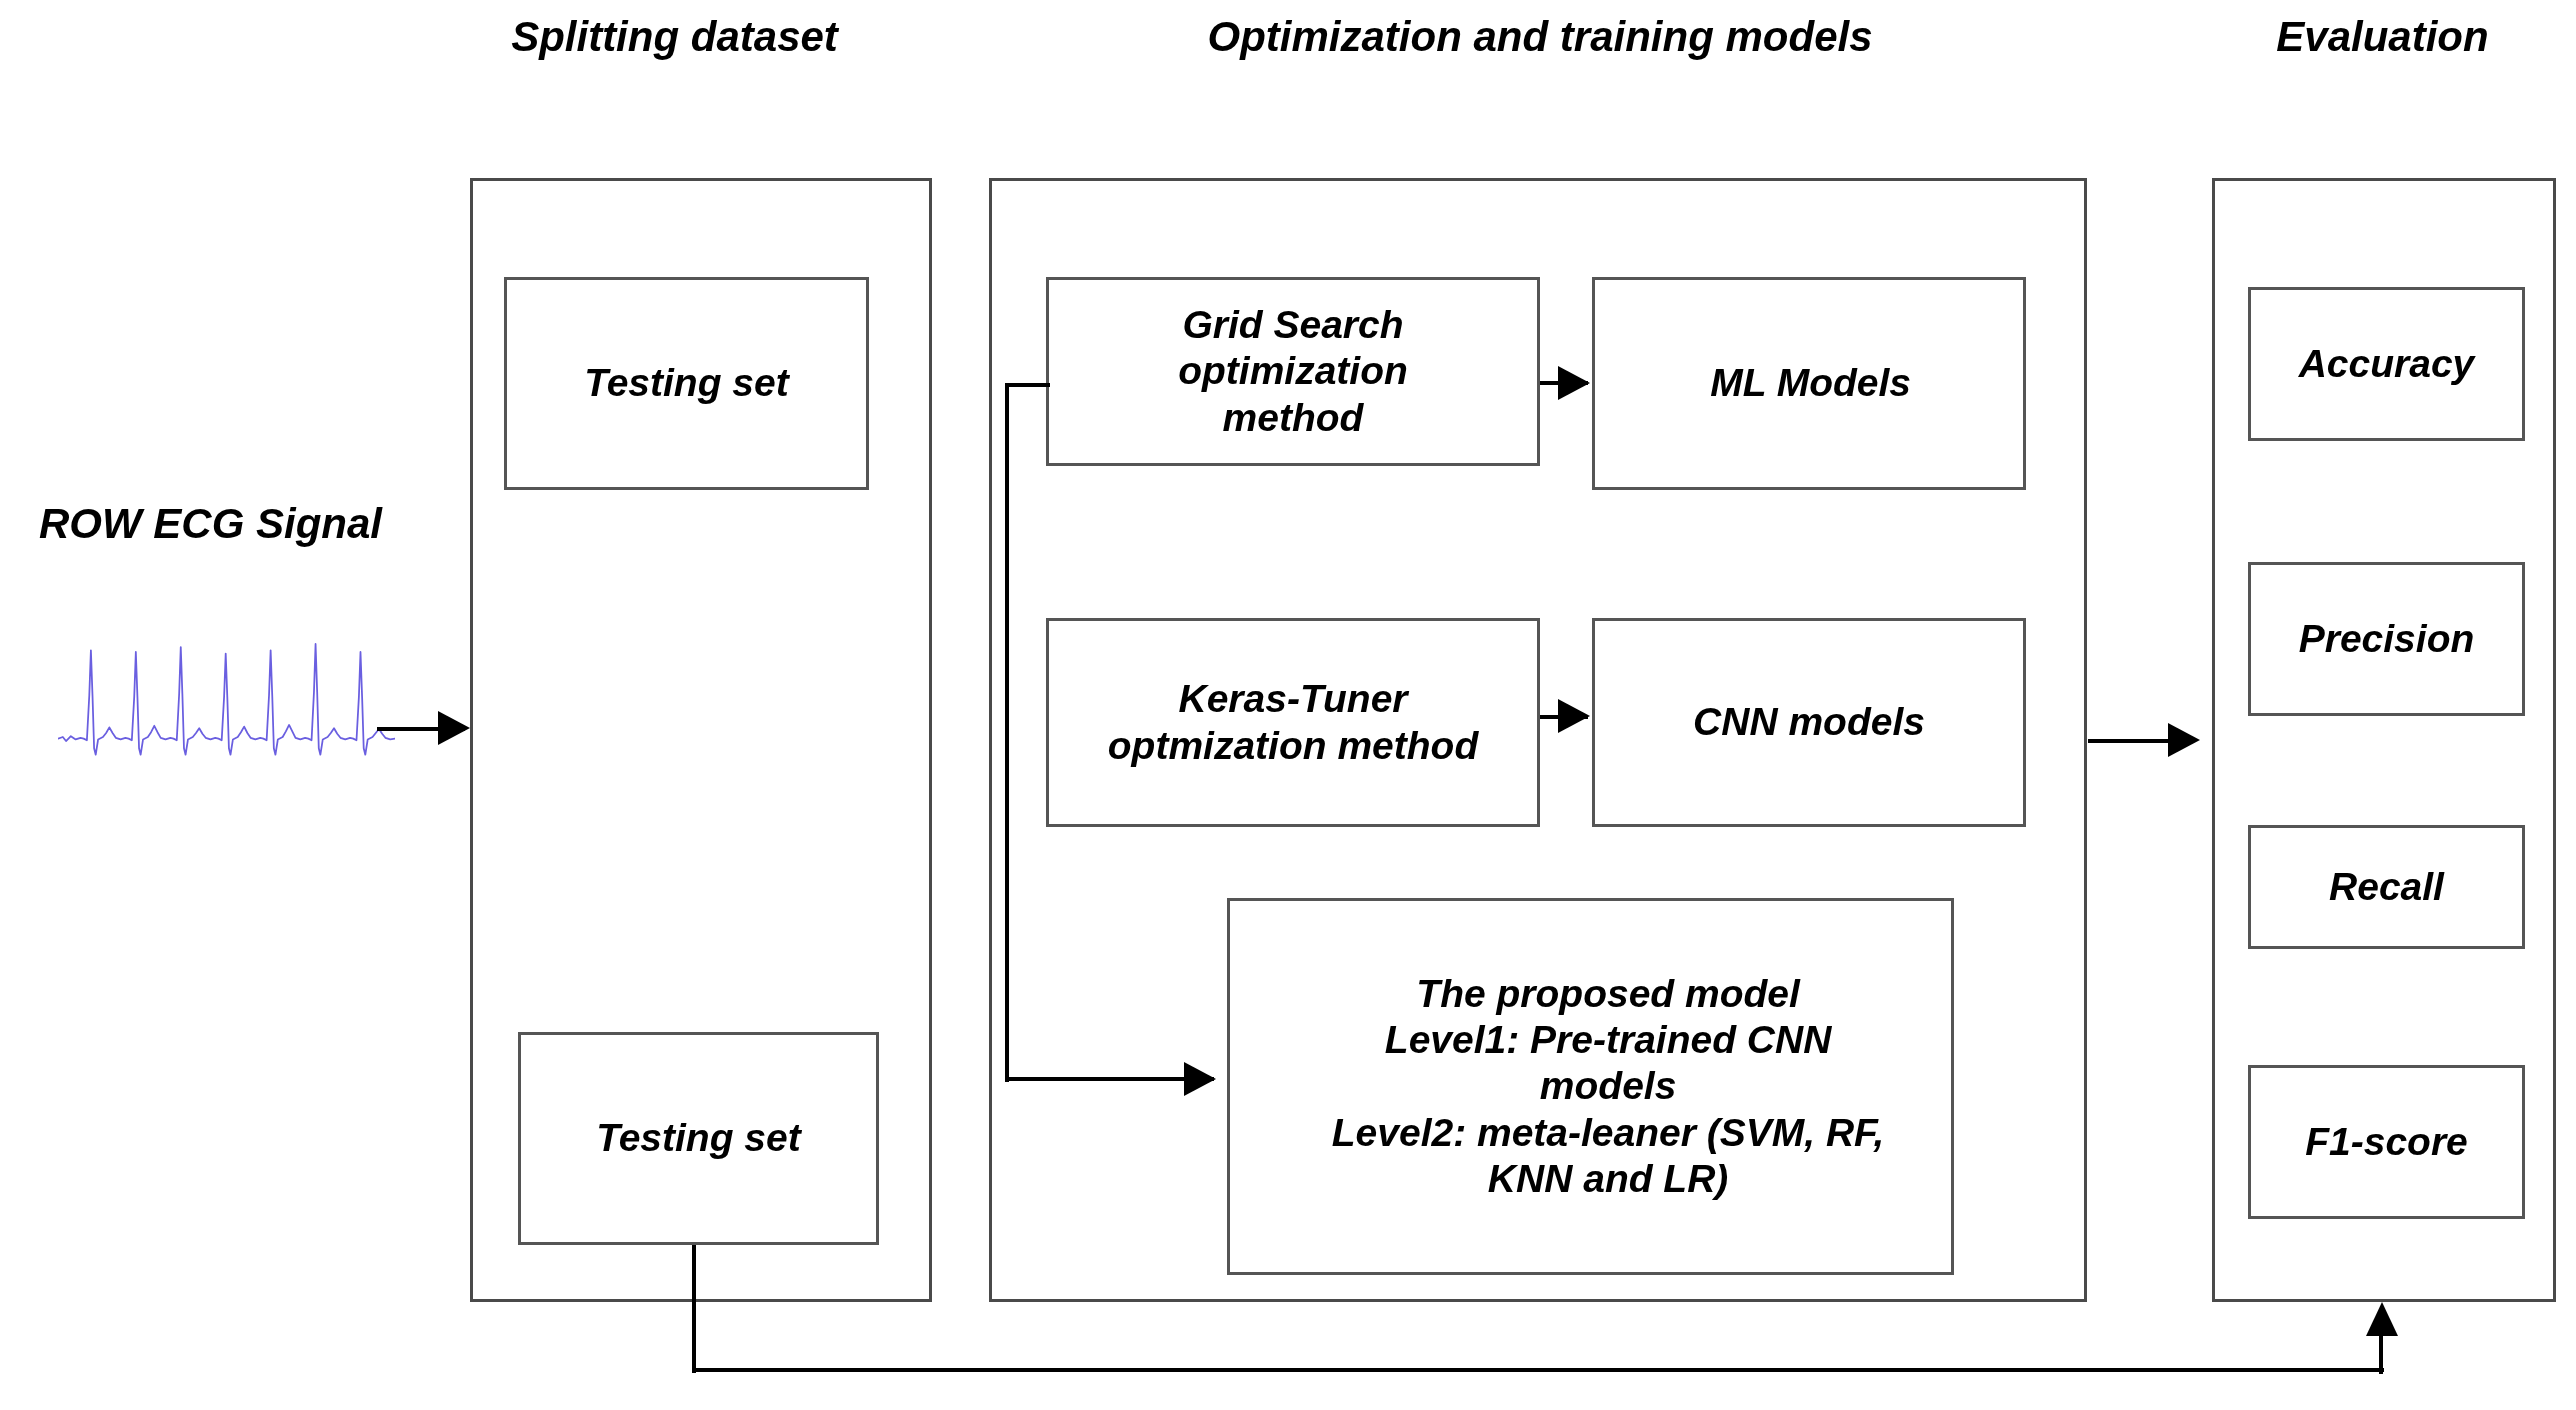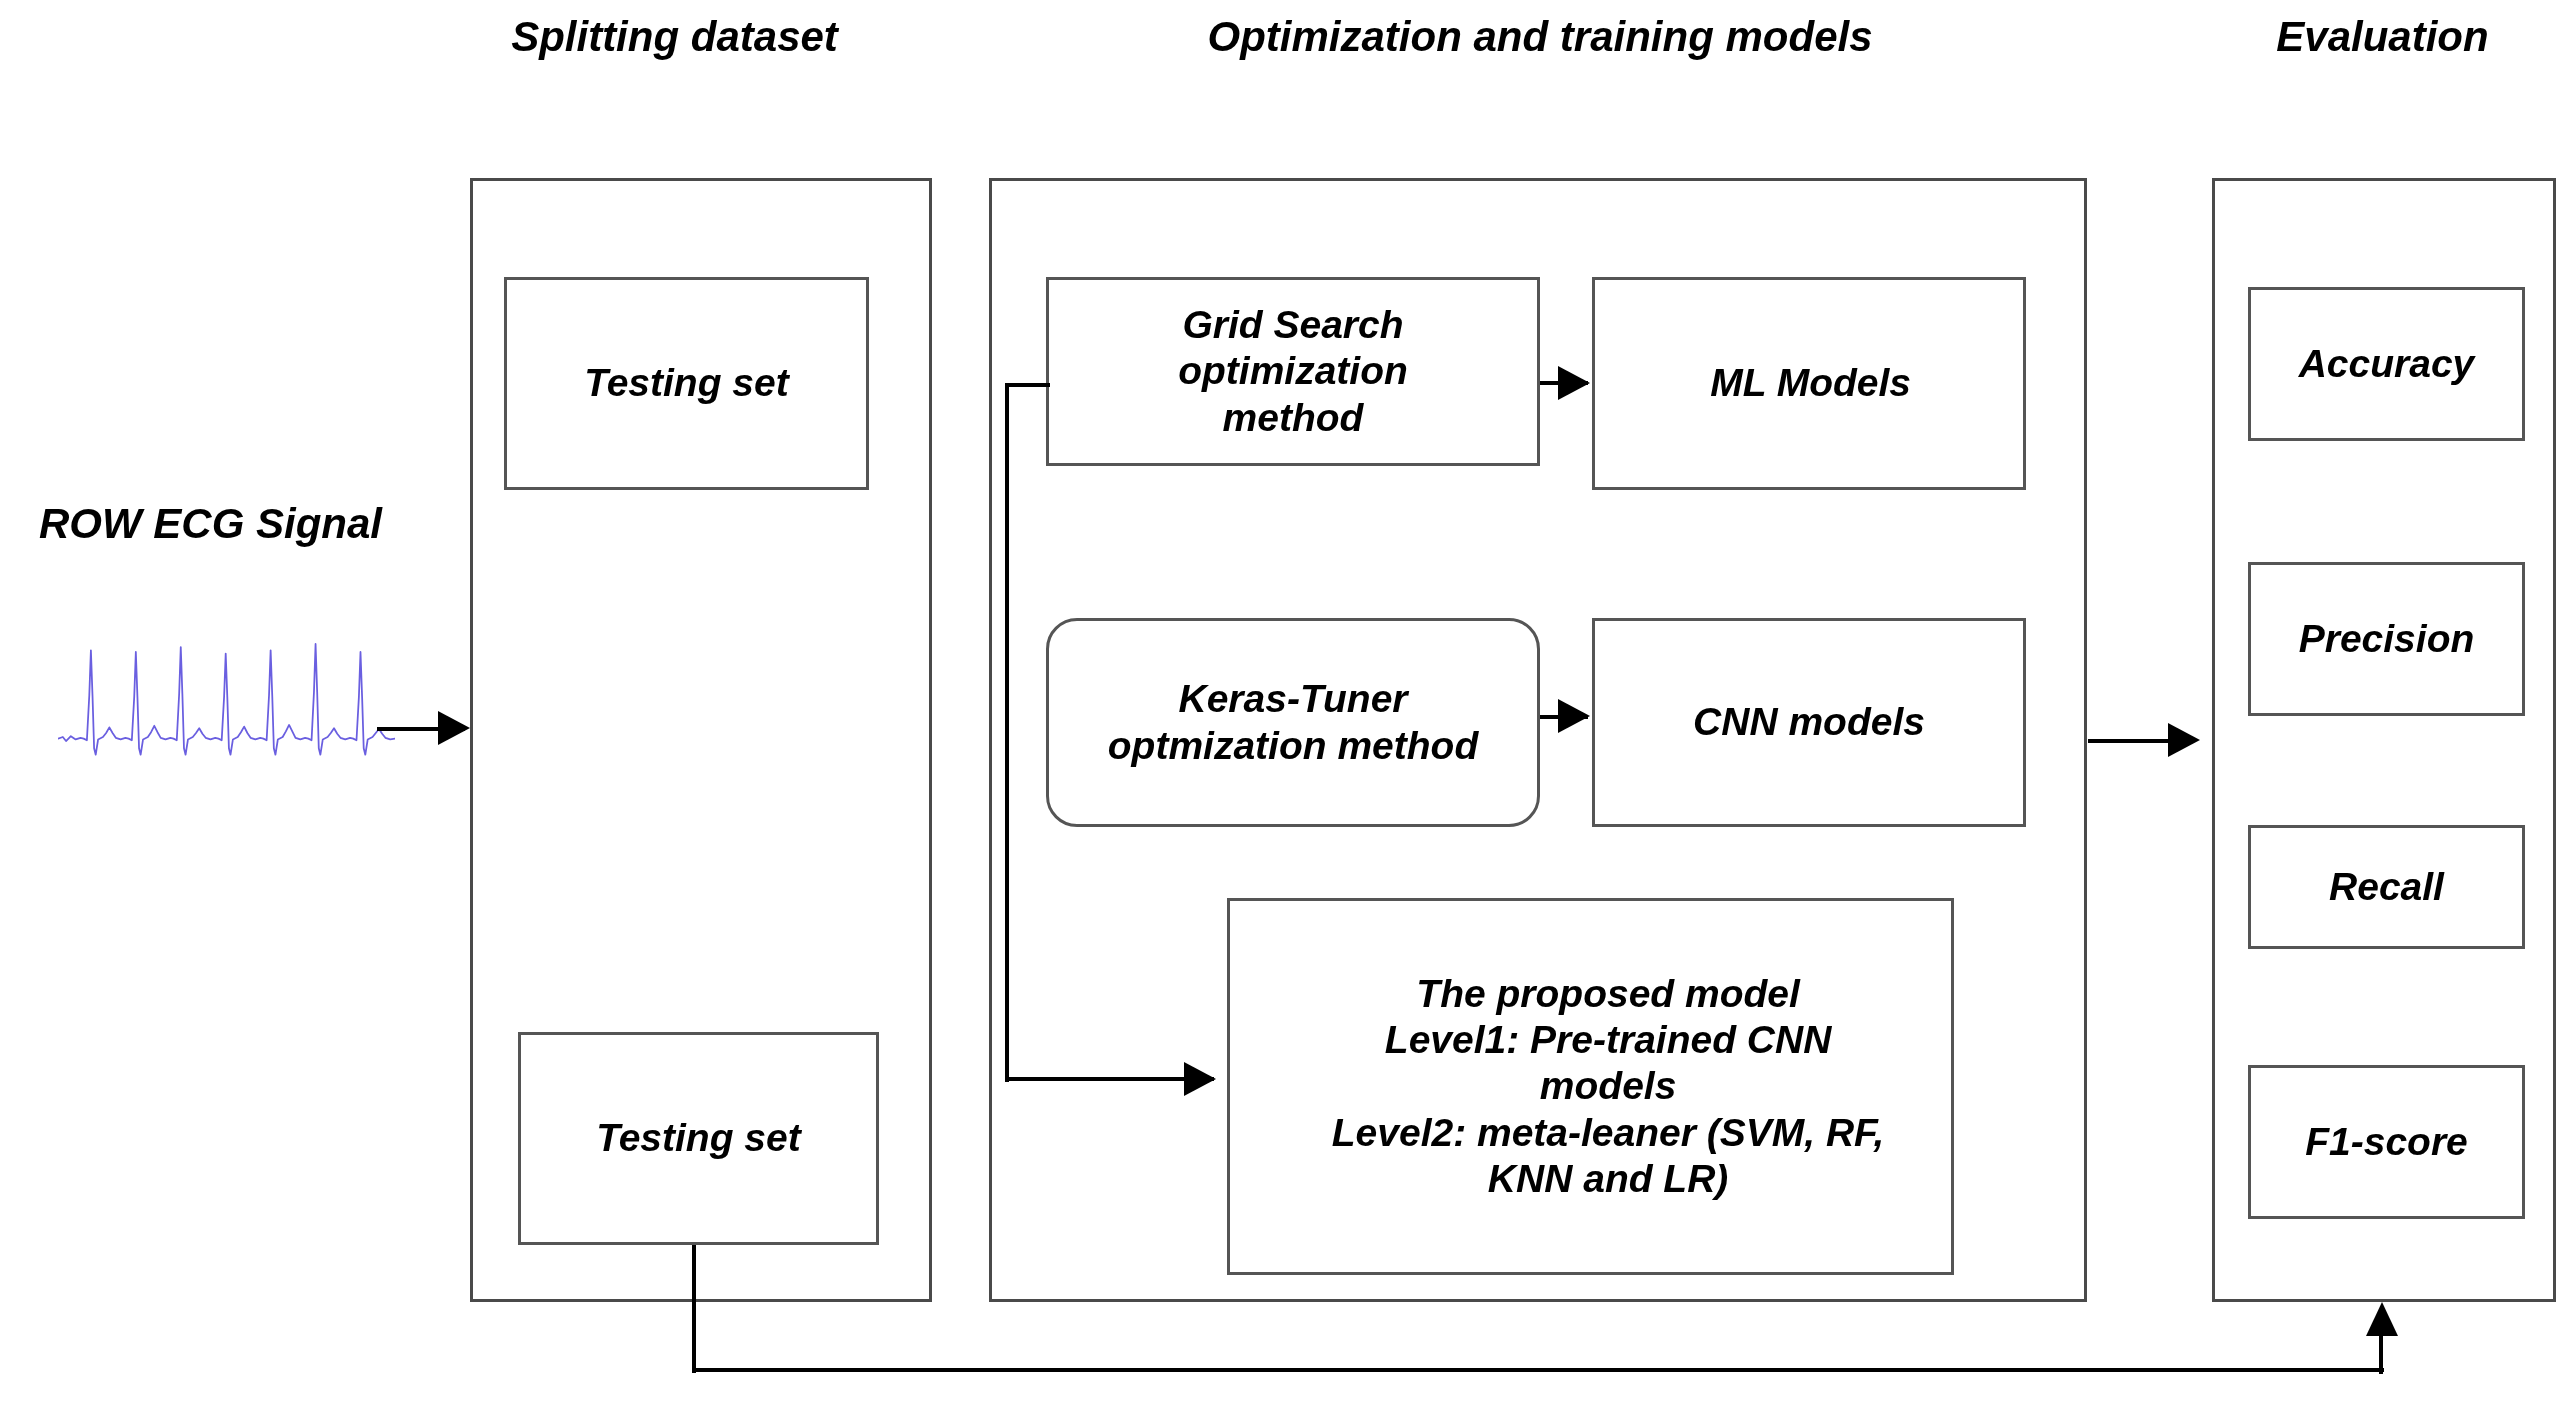--- a/index.html
+++ b/index.html
@@ -58,21 +58,20 @@
     justify-content: center;
     text-align: center;
     font-size: 39px;
     font-weight: bold;
     color: #000000;
     line-height: 1.18;
     padding: 0 4.8px;
   }
   .node.tight {
     padding: 4px;
-    border-radius: 31px;
   }
   .node .node-text {
     display: block;
     width: 100%;
     white-space: pre-line;
   }
   .node.overflow .node-text {
     white-space: pre-line;
     width: 118%;
   }

